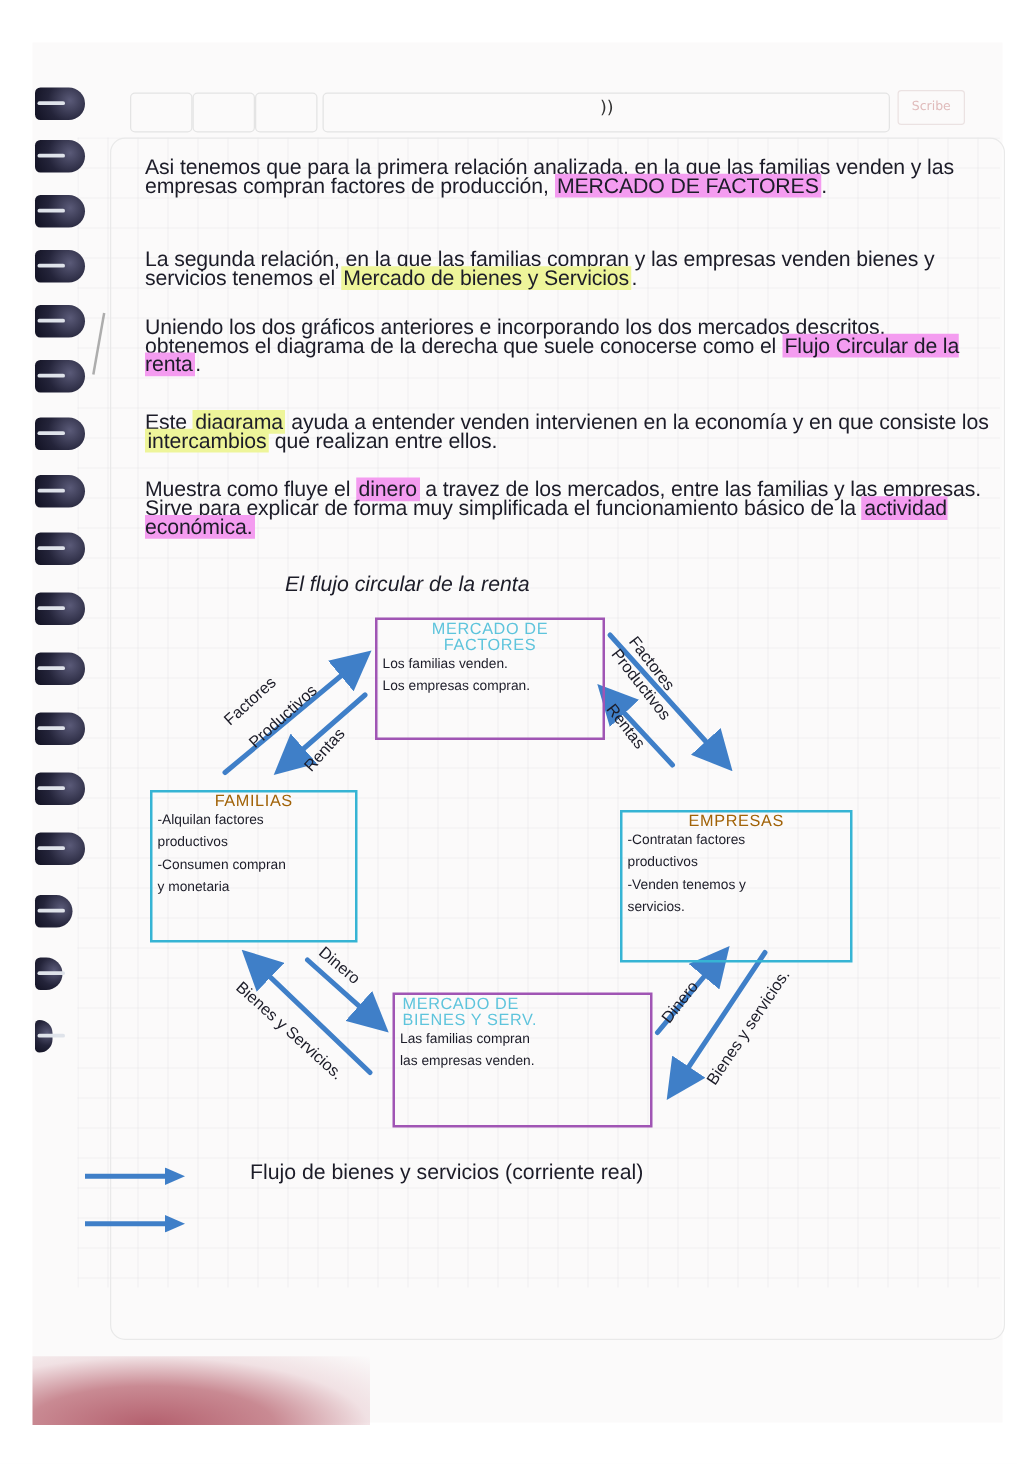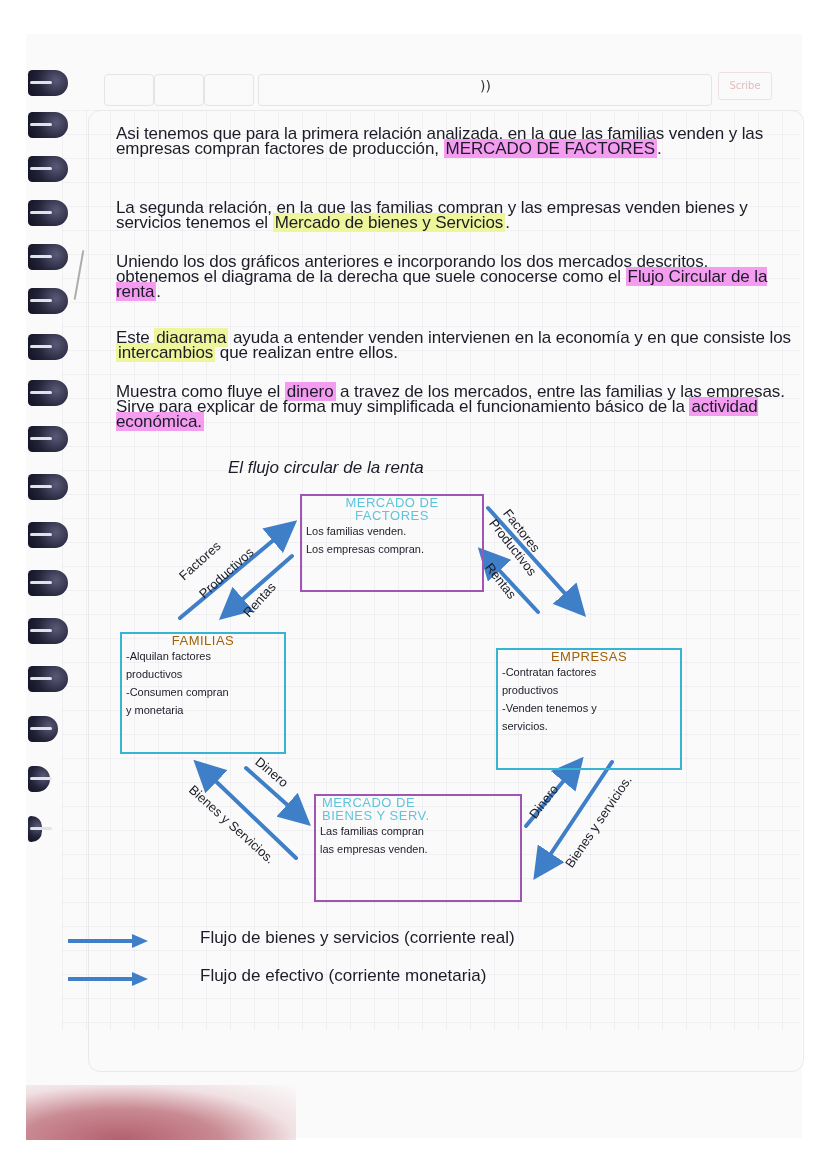--- a/index.html
+++ b/index.html
@@ -217,16 +217,15 @@
     <line x1="0" y1="7" x2="66" y2="7" stroke="#3f7fc8" stroke-width="4"></line>
     <path d="M64,0 L80,7 L64,14 Z" fill="#3f7fc8"></path>
   </svg>
   <span>Flujo de bienes y servicios (corriente real)</span>
 </div>
 <div class="legend-row" style="top:962px">
   <svg class="legend-arrow" viewBox="0 0 80 14">
     <line x1="0" y1="7" x2="66" y2="7" stroke="#3f7fc8" stroke-width="4"></line>
     <path d="M64,0 L80,7 L64,14 Z" fill="#3f7fc8"></path>
   </svg>
-  <span>Flujo de efectivo (corriente monetaria)</span>
 </div>
 
 <div class="thumb"></div>
 
 </body></html>

